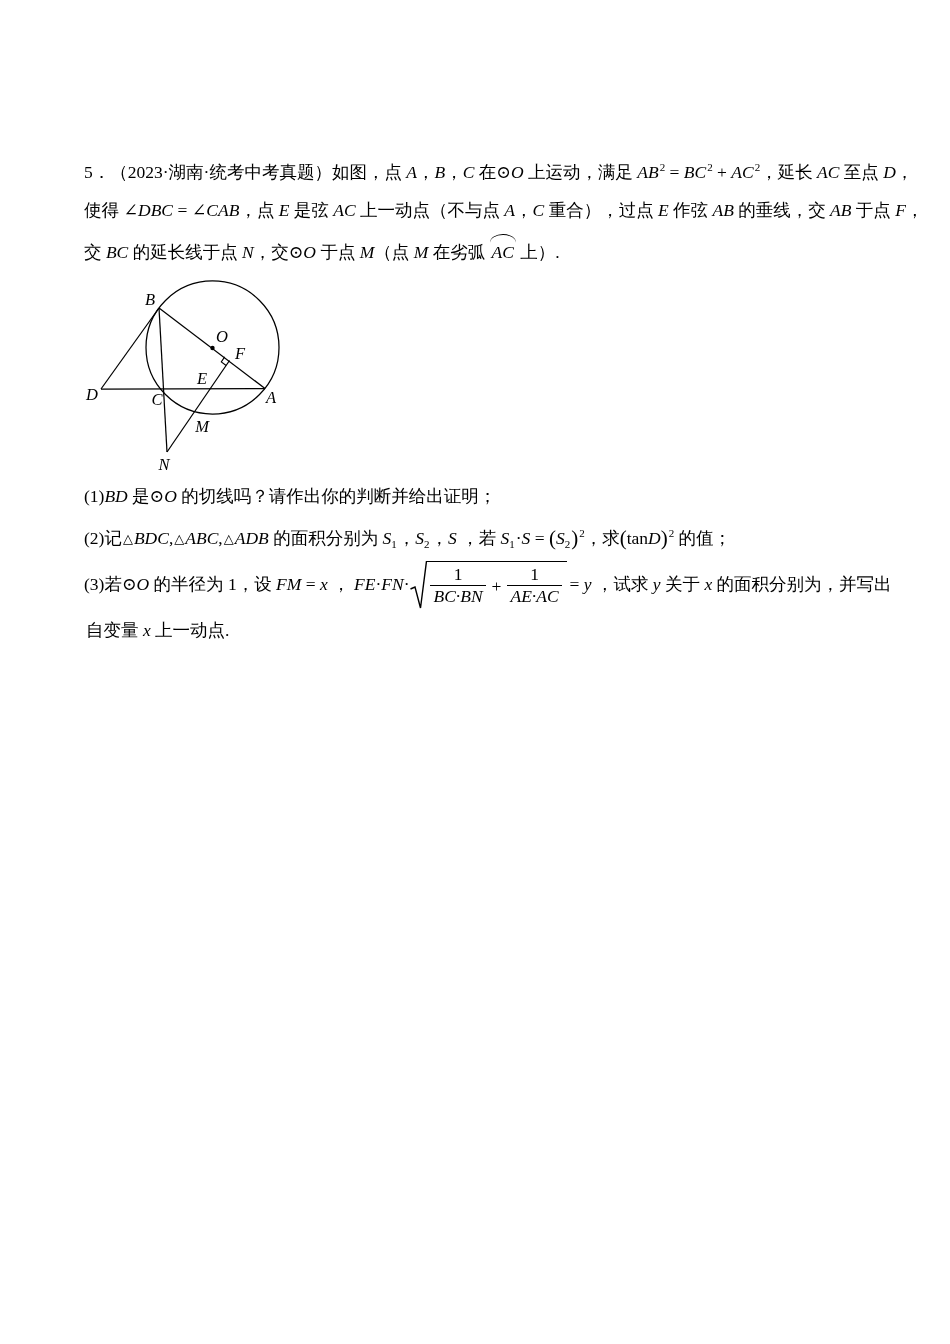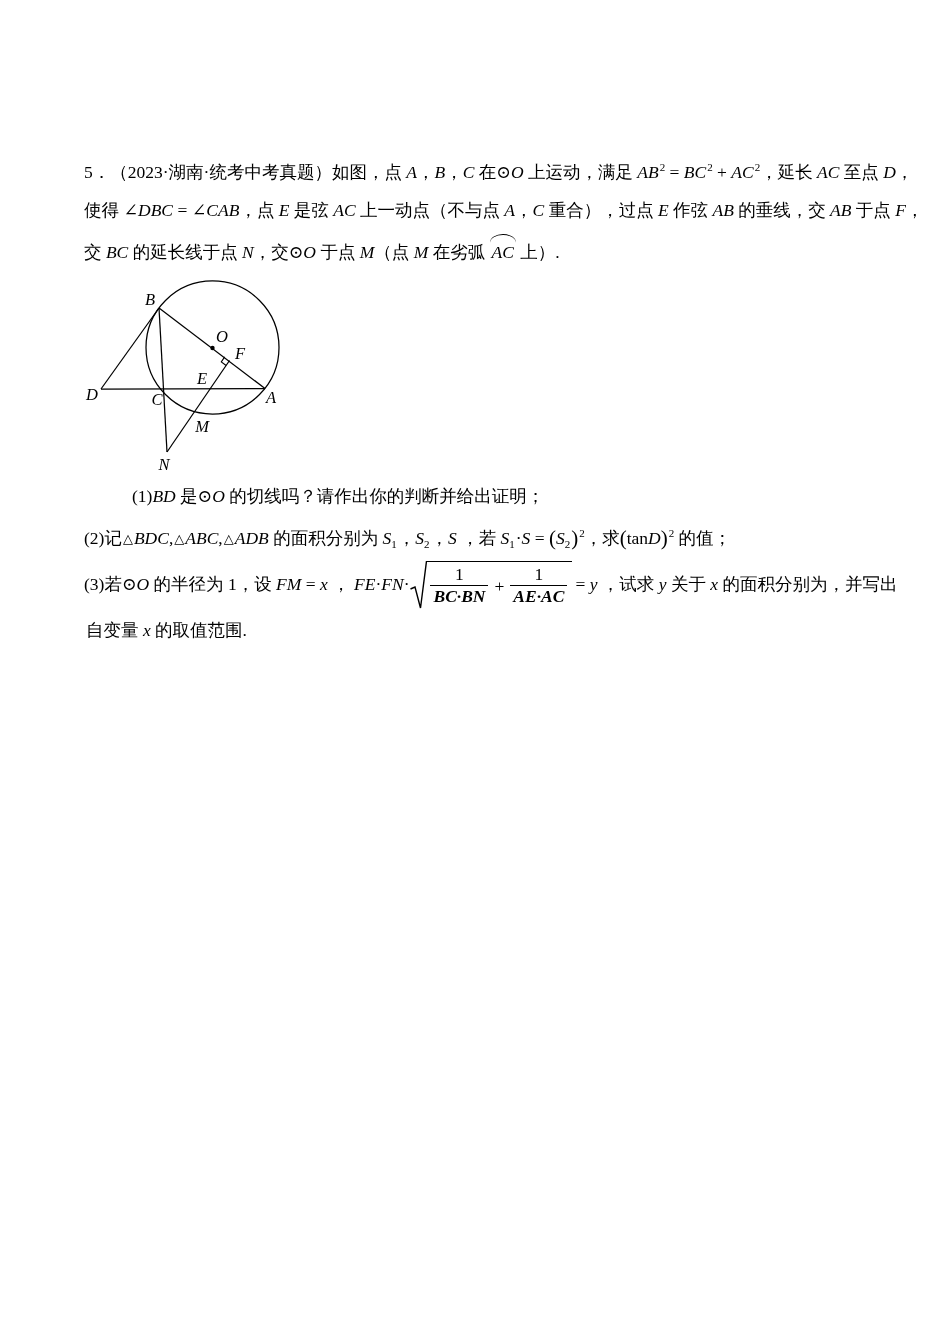--- a/index.html
+++ b/index.html
@@ -54,52 +54,52 @@
     gap: 6px;
   }
   .frac {
     display: inline-flex;
     flex-direction: column;
     align-items: center;
     font-size: 17.5px;
     line-height: 1.12;
   }
   .frac .fnum { font-style: normal; padding: 0 2px; }
-  .frac .fden { font-style: italic; border-top: 1.3px solid #000; padding: 1px 3px 0 3px; font-weight: bold; }
+  .frac .fden { font-style: italic; border-top: 1.3px solid #000; padding: 1px 3px 0 3px; }
   .radicand .plus { font-style: normal; }
   #figure { position: absolute; }
   #figure svg { display: block; overflow: visible; }
 </style>
 </head>
 <body>
 
 <div id="page" style="width: 950px; height: 1344px; background: rgb(255, 255, 255);">
   <div id="text-root">
       <div class="line" style="left: 84px; top: 159px;"><span class="seg cn">5．（2023·湖南·统考中考真题）如图，点 </span><span class="seg m">A</span><span class="seg cn">，</span><span class="seg m">B</span><span class="seg cn">，</span><span class="seg m">C</span><span class="seg cn"> 在⊙</span><span class="seg m">O</span><span class="seg cn"> 上运动，满足 </span><span class="seg m">AB</span><span class="seg sup">2</span><span class="seg n"> = </span><span class="seg m">BC</span><span class="seg sup">2</span><span class="seg n"> + </span><span class="seg m">AC</span><span class="seg sup">2</span><span class="seg cn">，延长 </span><span class="seg m">AC</span><span class="seg cn"> 至点 </span><span class="seg m">D</span><span class="seg cn">，</span></div>
       <div class="line" style="left: 84px; top: 197px;"><span class="seg cn">使得 </span><span class="seg n">∠</span><span class="seg m">DBC</span><span class="seg n"> = ∠</span><span class="seg m">CAB</span><span class="seg cn">，点 </span><span class="seg m">E</span><span class="seg cn"> 是弦 </span><span class="seg m">AC</span><span class="seg cn"> 上一动点（不与点 </span><span class="seg m">A</span><span class="seg cn">，</span><span class="seg m">C</span><span class="seg cn"> 重合），过点 </span><span class="seg m">E</span><span class="seg cn"> 作弦 </span><span class="seg m">AB</span><span class="seg cn"> 的垂线，交 </span><span class="seg m">AB</span><span class="seg cn"> 于点 </span><span class="seg m">F</span><span class="seg cn">，</span></div>
       <div class="line" style="left: 84px; top: 239px;"><span class="seg cn">交 </span><span class="seg m">BC</span><span class="seg cn"> 的延长线于点 </span><span class="seg m">N</span><span class="seg cn">，交⊙</span><span class="seg m">O</span><span class="seg cn"> 于点 </span><span class="seg m">M</span><span class="seg cn">（点 </span><span class="seg m">M</span><span class="seg cn"> 在劣弧 </span><span class="seg arc">AC</span><span class="seg cn"> 上）.</span></div>
-      <div class="line" style="left: 84px; top: 483px; margin-left: 48px;"><span class="seg n">(1)</span><span class="seg m">BD</span><span class="seg cn"> 是⊙</span><span class="seg m">O</span><span class="seg cn"> 的切线吗？请作出你的判断并给出证明；</span></div>
+      <div class="line" style="left: 84px; top: 483px;"><span class="seg n">(1)</span><span class="seg m">BD</span><span class="seg cn"> 是⊙</span><span class="seg m">O</span><span class="seg cn"> 的切线吗？请作出你的判断并给出证明；</span></div>
       <div class="line" style="left: 84px; top: 524px;"><span class="seg n">(2)</span><span class="seg cn">记</span><span class="seg tri">△</span><span class="seg m">BDC</span><span class="seg n">,</span><span class="seg tri">△</span><span class="seg m">ABC</span><span class="seg n">,</span><span class="seg tri">△</span><span class="seg m">ADB</span><span class="seg cn"> 的面积分别为 </span><span class="seg m">S</span><span class="seg sub">1</span><span class="seg cn">，</span><span class="seg m">S</span><span class="seg sub">2</span><span class="seg cn">，</span><span class="seg m">S</span><span class="seg cn"> ，若 </span><span class="seg m">S</span><span class="seg sub">1</span><span class="seg n">·</span><span class="seg m">S</span><span class="seg n"> = </span><span class="seg bigp">(</span><span class="seg m">S</span><span class="seg sub">2</span><span class="seg bigp">)</span><span class="seg sup">2</span><span class="seg cn">，求</span><span class="seg bigp">(</span><span class="seg n">tan</span><span class="seg m">D</span><span class="seg bigp">)</span><span class="seg sup">2</span><span class="seg cn"> 的值；</span></div>
       <div class="line formula-line" style="left: 84px; top: 560px;"><span class="seg n">(3)</span><span class="seg cn">若⊙</span><span class="seg m">O</span><span class="seg cn"> 的半径为 </span><span class="seg n">1</span><span class="seg cn">，设 </span><span class="seg m">FM</span><span class="seg n"> = </span><span class="seg m">x</span><span class="seg cn"> ， </span><span class="seg m">FE</span><span class="seg n">·</span><span class="seg m">FN</span><span class="seg n">·</span><span class="sqrt">
           <svg width="17" height="52" viewBox="0 0 17 52" class="rad-svg">
             <polyline points="0.5,31 5,29 10.5,50 16.5,3.2" fill="none" stroke="#000000" stroke-width="1.4"></polyline>
           </svg>
           <span class="radicand">
             <span class="frac">
               <span class="fnum">1</span>
               <span class="fden">BC·BN</span>
             </span>
             <span class="plus">+</span>
             <span class="frac">
               <span class="fnum">1</span>
               <span class="fden">AE·AC</span>
             </span>
           </span>
         </span><span class="seg n">= </span><span class="seg m">y</span><span class="seg cn"> ，试求 </span><span class="seg m">y</span><span class="seg cn"> 关于 </span><span class="seg m">x</span><span class="seg cn"> 的面积分别为，并写出</span></div>
-      <div class="line" style="left: 86px; top: 617px;"><span class="seg cn">自变量 </span><span class="seg m">x</span><span class="seg cn"> 的取值范围.</span></div>
+      <div class="line" style="left: 86px; top: 617px;"><span class="seg cn">自变量 </span><span class="seg m">x</span><span class="seg cn"> 上一动点.</span></div>
     </div>
   <div id="figure" style="left: 80px; top: 275px;">
     <svg id="figure-svg" xmlns="http://www.w3.org/2000/svg" width="320" height="205" viewBox="0 0 320 205">
         <circle cx="132.5" cy="72.5" r="66.5" fill="none" stroke="#000000" stroke-width="1.25"></circle>
         <line x1="21" y1="114" x2="185" y2="113.5" stroke="#000000" stroke-width="1.25"></line>
         <line x1="21" y1="114" x2="79" y2="33" stroke="#000000" stroke-width="1.25"></line>
         <line x1="79" y1="33" x2="185" y2="113.5" stroke="#000000" stroke-width="1.25"></line>
         <line x1="79" y1="33" x2="87" y2="177" stroke="#000000" stroke-width="1.25"></line>
         <line x1="87" y1="177" x2="149.5" y2="85.5" stroke="#000000" stroke-width="1.25"></line>
         <polyline points="144.68774133795762,81.916403124011 141.3035211609029,86.8709014632191 146.11577982294529,90.4544983392081" fill="none" stroke="#000000" stroke-width="1.1"></polyline>

